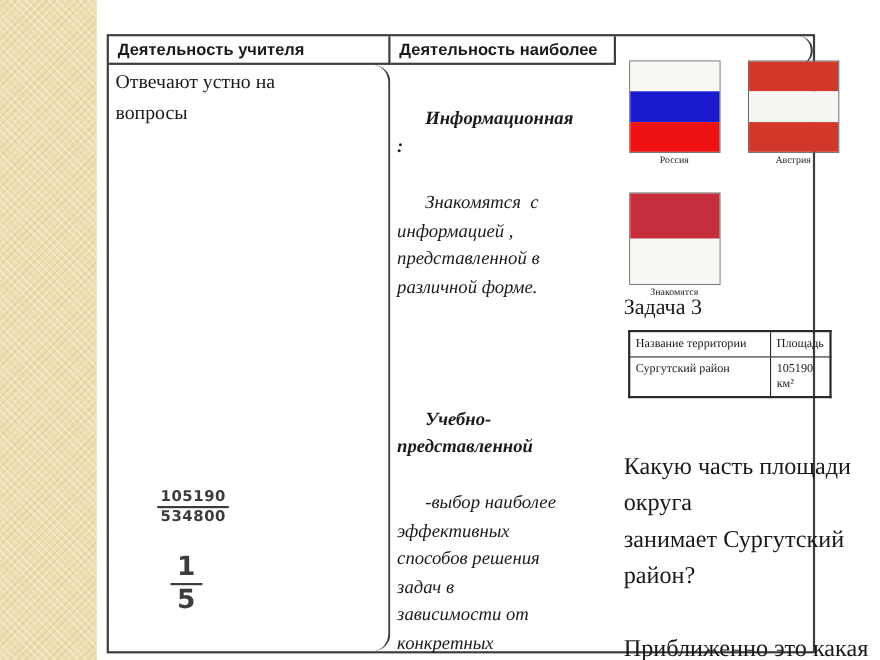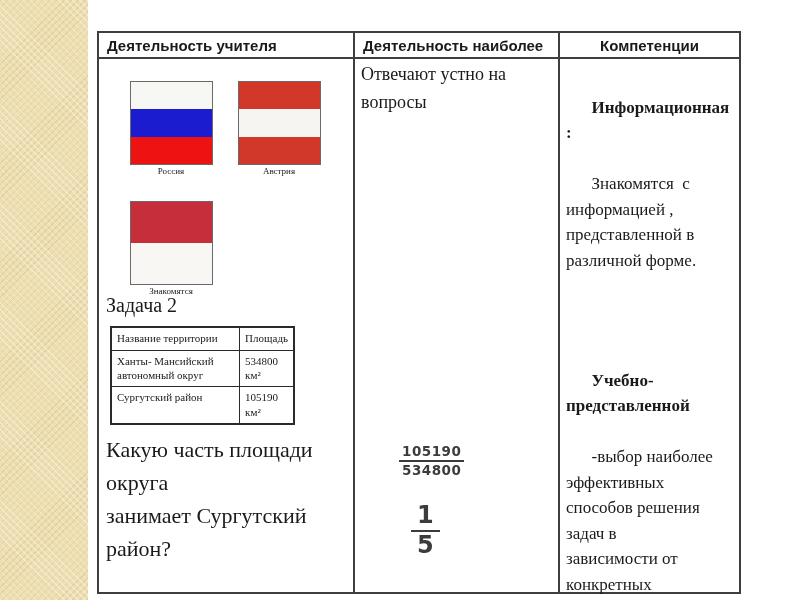--- a/index.html
+++ b/index.html
@@ -22,25 +22,25 @@
     border:2px solid #3e3e3e;
     background:#fff;
   }
   .hcell {
     font-family:"Liberation Sans", sans-serif; font-weight:bold; font-size:15px;
     display:flex; align-items:center; padding-left:8px;
     border-bottom:2px solid #3e3e3e; white-space:nowrap; overflow:hidden;
   }
   .hcell.centered { justify-content:center; padding-left:0; }
   .vline { border-right:2px solid #3e3e3e; }
-  .bcell { position:relative; }
+  .bcell { position:relative;border-radius:16px; }
 
   
   .flags {
-    position:absolute; left:30px; top:22px;
+    position:absolute; left:11px; top:22px;
     display:grid; grid-template-columns:84px 84px; column-gap:31px; row-gap:9px;gap:24px;
   }
   .flag-unit { display:flex; flex-direction:column; align-items:center; }
   .flag-box { width:83px; height:84px; border:1px solid #6a6a6a; display:flex; flex-direction:column; }
   .flag-box > div { width:100%; }
   .flag-label { font-size:9px; margin-top:2px; line-height:1.1; }
 
   .task-label { position:absolute; left:7px; top:235px; font-size:20px; }
 
   .area-table {
@@ -69,35 +69,34 @@
     position:absolute; text-align:center;
     font-family:"DejaVu Sans", sans-serif; font-weight:bold; color:#3c3c3c;
   }
   .fraction .den { border-top:2px solid #3c3c3c; }
   .fraction-small { left:44px; top:384px; font-size:13.5px; line-height:1.2; letter-spacing:.5px; }
   .fraction-small .den { margin-top:1px; padding:0 3px; }
   .fraction-big { left:56px; top:443px; font-size:24px; line-height:1.15; }
   .fraction-big .num, .fraction-big .den { padding:0 6px; }
 
   
-  .comp-block { position:absolute; left:6px; width:172px; font-size:17px; line-height:1.5; white-space:pre-wrap; }
+  .comp-block { position:absolute; left:6px; width:172px; font-size:17px; line-height:1.5; white-space:pre-wrap;font-style:italic; }
   .comp-heading { font-weight:bold; white-space:pre-wrap; }
   .block-1 { top:10px; }
   .block-2 { top:283px; }
 </style>
 </head>
 <body>
 
 <div class="left-strip"></div>
 
 <div class="outer-table">
 
   <div class="hcell vline">Деятельность учителя</div>
   <div class="hcell vline">Деятельность наиболее</div>
-  <div class="hcell centered">Компетенции</div>
 
   <div class="bcell vline">
 
     <div class="flags">
       <div class="flag-unit">
         <div class="flag-box">
             <div style="flex-grow: 1; background: rgb(247, 247, 244);"></div>
             <div style="flex-grow: 1; background: rgb(27, 27, 208);"></div>
             <div style="flex-grow: 1; background: rgb(238, 18, 18);"></div>
           </div>
@@ -113,33 +112,27 @@
       </div>
       <div class="flag-unit">
         <div class="flag-box">
             <div style="flex-grow: 1; background: rgb(198, 46, 60);"></div>
             <div style="flex-grow: 1; background: rgb(249, 247, 243);"></div>
           </div>
         <div class="flag-label">Знакомятся</div>
       </div>
     </div>
 
-    <div class="task-label">Задача 2</div>
+    <div class="task-label">Задача 3</div>
 
     <table class="area-table">
       <tbody>
         <tr class="hrow">
           <td class="name-col">Название территории</td>
           <td>Площадь</td>
-        </tr>
-        <tr>
-          <td>Ханты- Мансийский
-автономный округ</td>
-          <td>534800
-км²</td>
         </tr>
         <tr>
           <td>Сургутский район</td>
           <td>105190
 км²</td>
         </tr>
       </tbody>
     </table>
 
     <div class="questions">Какую часть площади округа

